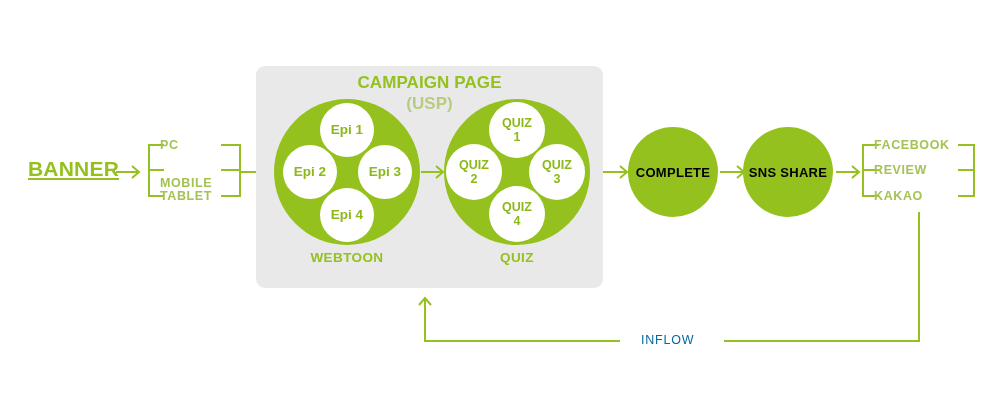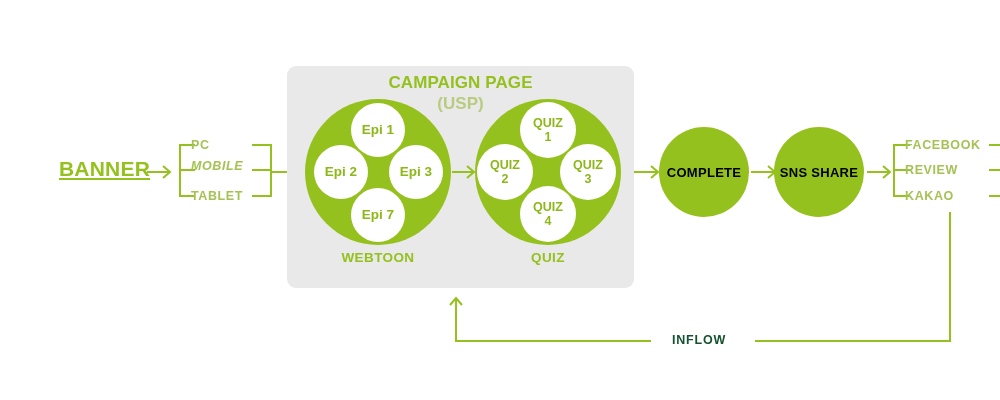--- a/index.html
+++ b/index.html
@@ -10,21 +10,21 @@
   body {
     font-family: "Liberation Sans", sans-serif;
   }
   #canvas {
     position: relative;
     width: 1000px;
     height: 400px;
     background: #ffffff;
     overflow: hidden;
   }
-  .abs { position: absolute; margin-left: 31px; }
+  .abs { position: absolute; }
 
   
   #campaign-panel {
     left: 256px;
     top: 66px;
     width: 347px;
     height: 222px;
     background: #e9e9e9;
     border-radius: 9px;
   }
@@ -127,22 +127,22 @@
   }
   .bracket-label {
     font-size: 12.5px;
     font-weight: bold;
     color: #a5c255;
     letter-spacing: 0.6px;
     white-space: nowrap;
   }
   .inflow-label {
     font-size: 12.5px;
-    font-weight: bold;
-    color: #14532d;
+    font-weight: normal;
+    color: #0369a1;
     letter-spacing: 0.8px;
     white-space: nowrap;
   }
   .arrow-svg { display: block; }
 </style>
 </head>
 <body>
 
 <div id="canvas">
 
@@ -155,21 +155,21 @@
     </svg>
   </div>
 
   <div class="abs vline" style="left:148px; top:144px; height:52px;"></div>
 
   <div class="abs hline" style="left:148px; top:144px; width:16px;"></div>
   <div class="abs hline" style="left:148px; top:169px; width:16px;"></div>
   <div class="abs hline" style="left:148px; top:195px; width:16px;"></div>
 
   <div class="abs bracket-label" style="left:160px; top:138px; width:60px;">PC</div>
-  <div class="abs bracket-label" style="left:160px; top:159px; width:60px;font-style:italic;">MOBILE</div>
+  <div class="abs bracket-label" style="left:160px; top:176px; width:60px;">MOBILE</div>
   <div class="abs bracket-label" style="left:160px; top:189px; width:60px;">TABLET</div>
 
   <div class="abs hline" style="left:221px; top:144px; width:20px;"></div>
   <div class="abs hline" style="left:221px; top:169px; width:20px;"></div>
   <div class="abs hline" style="left:221px; top:195px; width:20px;"></div>
 
   <div class="abs vline" style="left:239px; top:144px; height:52px;"></div>
 
   <div class="abs" style="left:239px; top:163px;">
     <svg class="arrow-svg" width="30" height="18" viewBox="0 0 30 18">
@@ -188,21 +188,21 @@
   <div class="abs node-circle epi" style="left:320px; top:103px;">
     <span>Epi 1</span>
   </div>
   <div class="abs node-circle epi" style="left:283px; top:145px;">
     <span>Epi 2</span>
   </div>
   <div class="abs node-circle epi" style="left:358px; top:145px;">
     <span>Epi 3</span>
   </div>
   <div class="abs node-circle epi" style="left:320px; top:188px;">
-    <span>Epi 7</span>
+    <span>Epi 4</span>
   </div>
 
   <div class="abs group-caption" style="left:267px; top:250px;">WEBTOON</div>
 
   <div class="abs" style="left:421px; top:163px;">
     <svg class="arrow-svg" width="26" height="18" viewBox="0 0 26 18">
       <line x1="0" y1="9" x2="21" y2="9" stroke="#95c11f" stroke-width="2"></line>
       <polyline points="15,3 22,9 15,15" fill="none" stroke="#95c11f" stroke-width="2"></polyline>
     </svg>
   </div>

